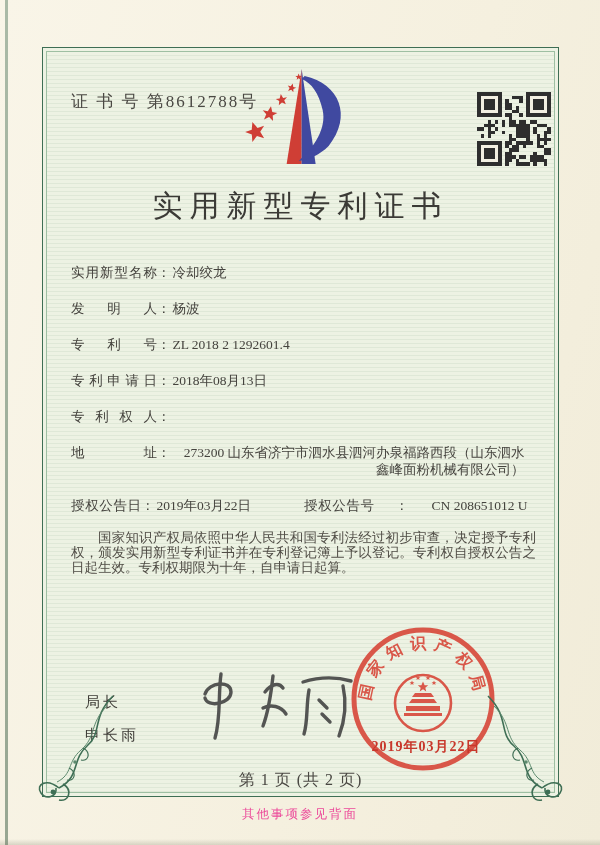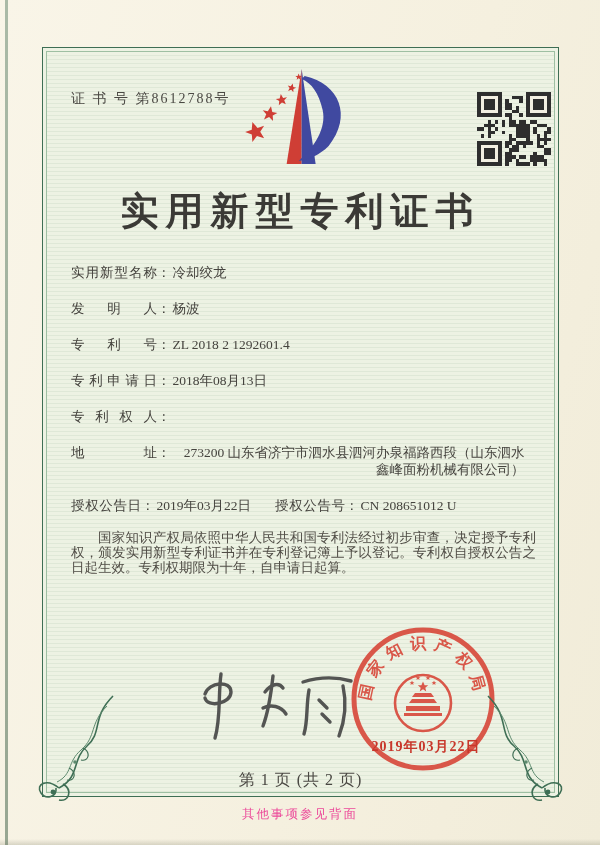--- a/index.html
+++ b/index.html
@@ -15,36 +15,36 @@
     background:linear-gradient(rgba(0,0,0,0),rgba(120,120,100,.25));}
 
   .frame{
     position:absolute;left:42px;top:47px;width:515px;height:748px;
     border:1.5px solid #3e6e54;
     background-color:#edf2e3;
     background-image:repeating-linear-gradient(0deg,rgba(130,165,135,.13) 0 1px,rgba(0,0,0,0) 1px 4px);
     box-shadow:inset 0 0 0 3px #edf2e3, inset 0 0 0 4px #9ebfa2;
   }
 
-  .cert-no{position:absolute;top:42px;left:28px;font-size:14px;color:#4a4843;letter-spacing:2px;}
+  .cert-no{position:absolute;top:42px;left:28px;font-size:17px;color:#4a4843;letter-spacing:2px;}
 
   .logo{position:absolute;top:16px;left:50%;transform:translateX(-52%);}
   .qr{position:absolute;top:44px;right:7px;}
 
-  .title{margin-top:138px;text-align:center;font-size:38px;font-weight:700;
+  .title{margin-top:138px;text-align:center;font-size:30px;font-weight:400;
     letter-spacing:7px;color:#3b3a36;}
 
   .content{position:absolute;top:216px;left:28px;right:22px;color:#45433e;font-size:13.5px;}
   .row{display:flex;align-items:flex-start;line-height:17px;margin-bottom:19px;}
   .lbl{display:inline-block;width:86px;text-align:justify;text-align-last:justify;flex:0 0 86px;}
   .colon{flex:0 0 auto;}
   .val{margin-left:2px;max-width:352px;text-align:right;}
   .grant-row{display:flex;line-height:17px;margin-bottom:10px;}
   .grant-pair{display:flex;}
-  .grant-pair.second{margin-left:24px;}
+  .grant-pair.second{margin-left:53px;gap:21px;}
   .grant-pair .lbl{width:70px;flex-basis:70px;}
 
   .paras{margin-top:16px;color:#504d46;}
   .paras p{margin:0 0 2px 0;text-indent:2em;font-size:13.5px;line-height:15px;text-align:justify;}
 
   .signer{position:absolute;left:42px;top:645px;font-size:15px;color:#3f3d38;letter-spacing:3px;}
   .signer div{margin-bottom:14px;}
   .signature{position:absolute;left:148px;top:618px;}
 
   .seal{position:absolute;left:305px;top:576px;opacity:.92;}
@@ -275,20 +275,24 @@
           <span class="colon">：</span>
         <span class="val">CN 208651012 U</span>
       </span>
     </div>
 
     <div class="paras">
       <p>国家知识产权局依照中华人民共和国专利法经过初步审查，决定授予专利权，颁发实用新型专利证书并在专利登记簿上予以登记。专利权自授权公告之日起生效。专利权期限为十年，自申请日起算。</p>
     </div>
   </div>
 
+  <div class="signer">
+    <div>局长</div>
+    <div>申长雨</div>
+  </div>
 
   <svg class="signature" width="170" height="84" viewBox="0 0 170 84">
     <g fill="none" stroke="#3a3a3a" stroke-width="3.4" stroke-linecap="round" opacity=".85">
       <path d="M30,8 C27,30 30,52 24,72"></path>
       <path d="M14,28 C18,16 40,14 40,26 C40,38 16,42 14,32"></path>
       <path d="M74,26 C80,18 88,16 92,22"></path>
       <path d="M82,10 C80,28 78,44 72,60"></path>
       <path d="M72,42 C80,38 90,40 95,48"></path>
       <path d="M112,16 C128,11 146,11 160,15"></path>
       <path d="M118,24 C115,40 117,55 113,68"></path>

